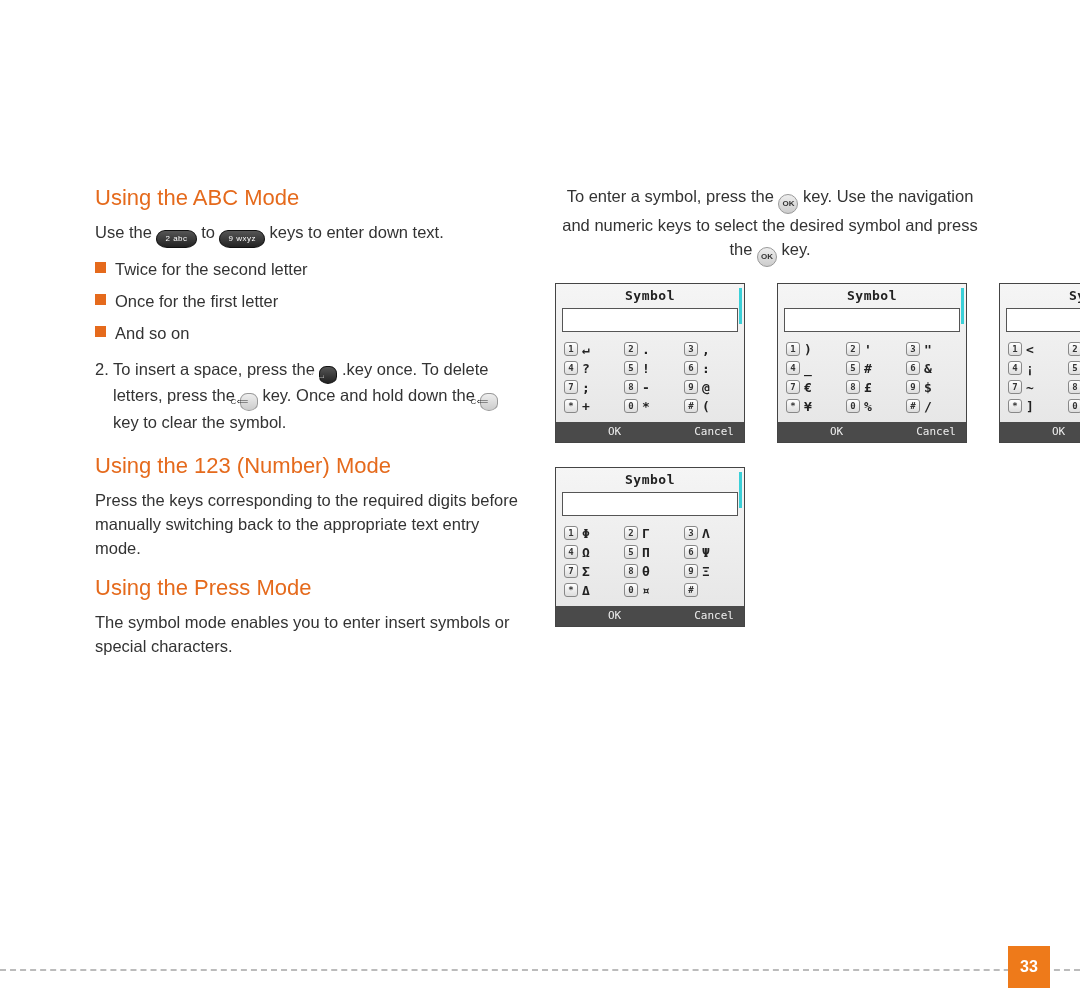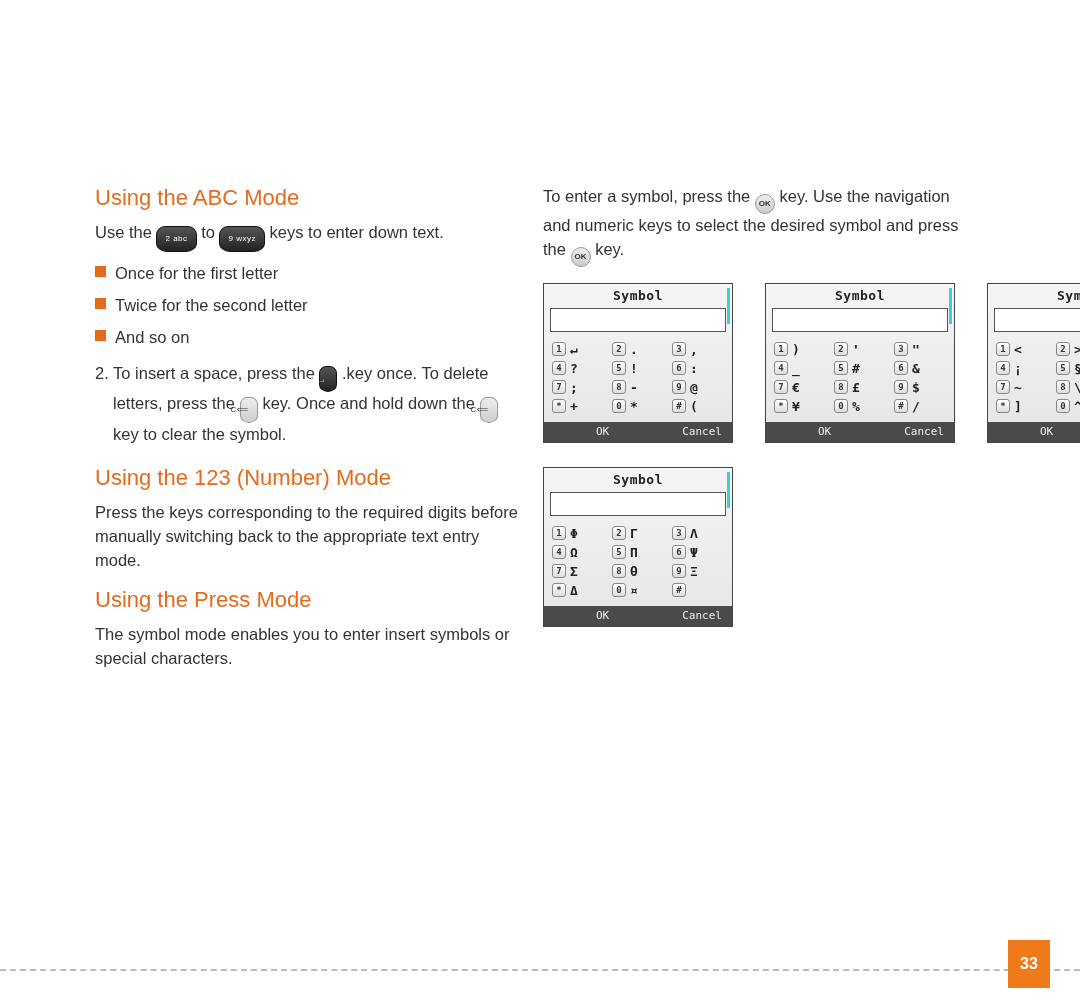--- a/index.html
+++ b/index.html
@@ -11,42 +11,42 @@
     font-family: Arial, Helvetica, sans-serif;
     color: #333;
     position: relative;
   }
   .page {
     position: absolute;
     left: 95px;
     top: 185px;
     width: 910px;
     display: flex;
-    gap: 18px;
+    gap: 30px;
   }
   .col {
     width: 430px;
   }
   h2.section {
     color: #e56a1c;
     font-weight: 400;
     font-size: 22px;
     margin: 0 0 10px 0;
   }
   p, li {
     font-size: 16.5px;
     line-height: 1.45;
     margin: 0 0 6px 0;
     color: #333;
   }
   .keyoval {
     display: inline-flex;
     align-items: center;
     justify-content: center;
-    height: 26px;
+    height: 18px;
     padding: 0 8px;
     border-radius: 9px 9px 11px 11px / 9px;
     background: linear-gradient(#555,#222);
     color: #fff;
     font-size: 8px;
     letter-spacing: 0.5px;
     vertical-align: -3px;
     border: 1px solid #111;
   }
   .keyoval.light {
@@ -153,50 +153,50 @@
     left: 0;
     bottom: 32px;
     width: 1080px;
     border-top: 2px dashed #bbb;
   }
   .pagenum {
     position: absolute;
     right: 30px;
     bottom: 15px;
     width: 42px;
-    height: 48px;
+    height: 42px;
     background: #ee7a1a;
     color: #fff;
     display: flex;
     align-items: center;
     justify-content: center;
     font-weight: bold;
     font-size: 16px;
   }
   .para-block { margin-bottom: 14px; }
   .step2 { padding-left: 18px; text-indent: -18px; margin-bottom: 18px;}
-  .right-top p { margin-bottom: 14px; }
+  .right-top p { margin-bottom: 14px; text-align: center; }
 </style>
 </head>
 <body>
 
 <div class="page">
 
   <div class="col">
     <h2 class="section">Using the ABC Mode</h2>
     <p>
       <span>Use the </span>
       <span class="keyoval">2 abc</span>
       <span> to</span>
       <span class="keyoval">9 wxyz</span>
       <span> keys to enter down text.</span>
     </p>
     <ul class="sq">
+      <li>Twice for the second letter</li>
       <li>Once for the first letter</li>
-      <li>Twice for the second letter</li>
       <li>And so on</li>
     </ul>
     <p class="step2">
       <span>2. To insert a space, press the </span>
       <span class="keyoval">0 ⌴</span>
       <span> .key once. To delete letters, press the</span>
       <span class="keyoval light">C⟸</span>
       <span> key. Once and hold down the</span>
       <span class="keyoval light">C⟸</span>
       <span> key to clear the symbol.</span>

